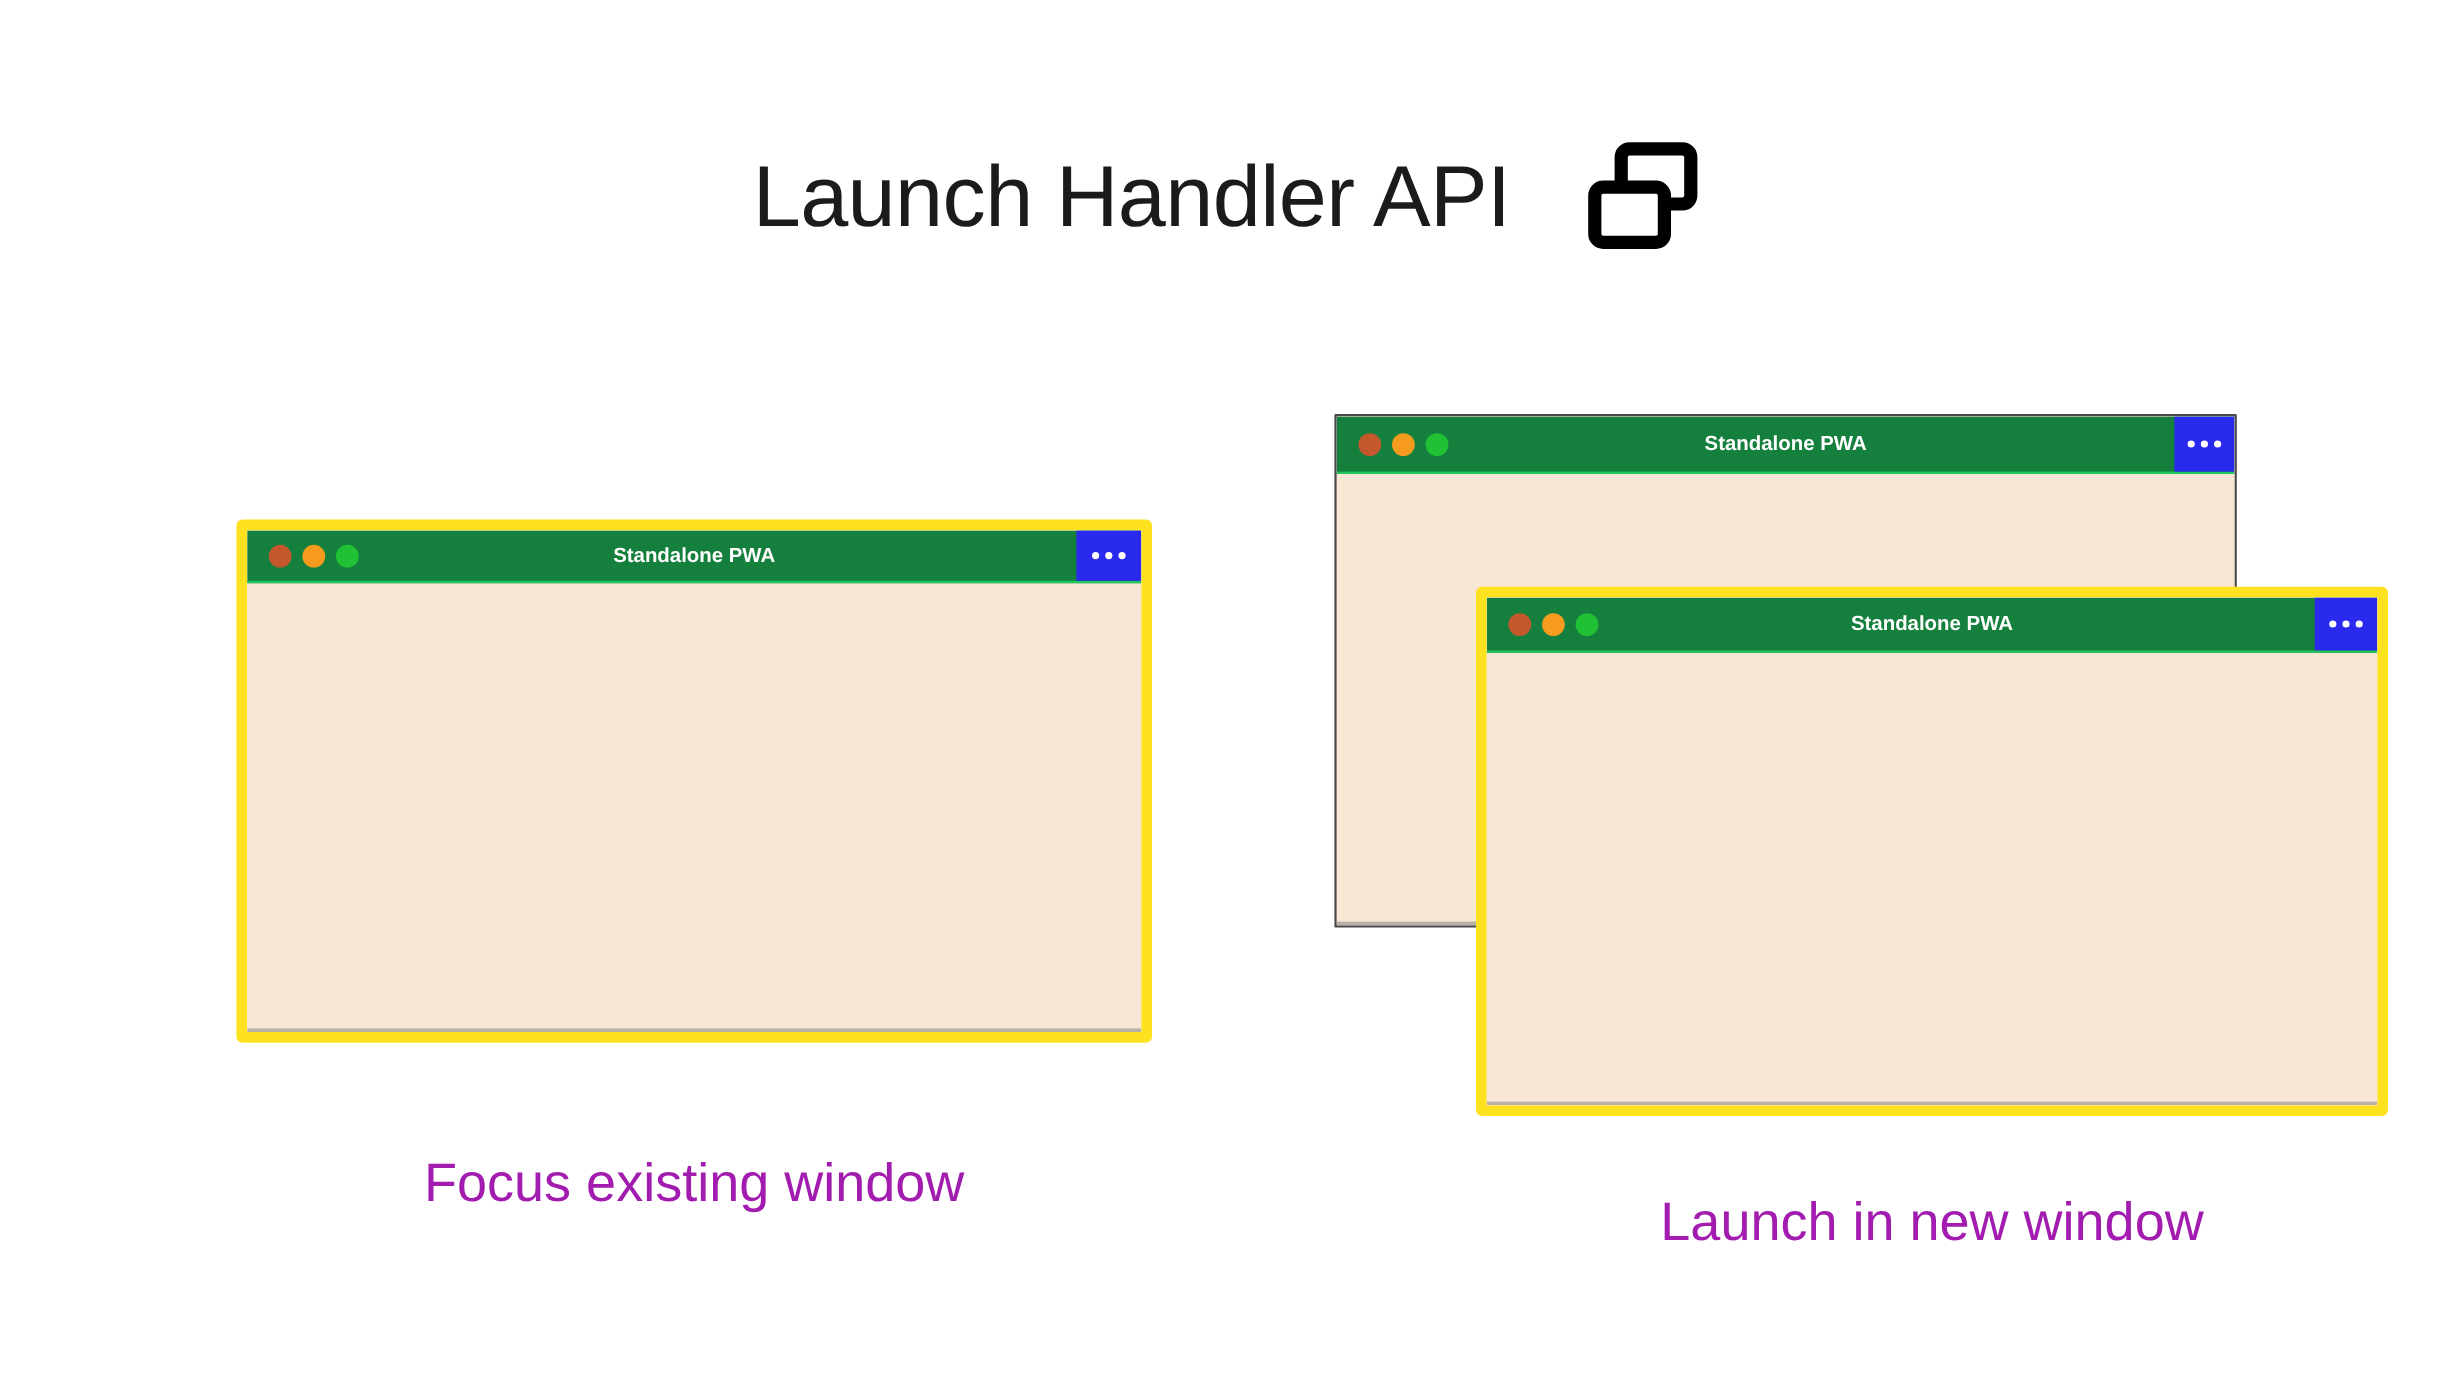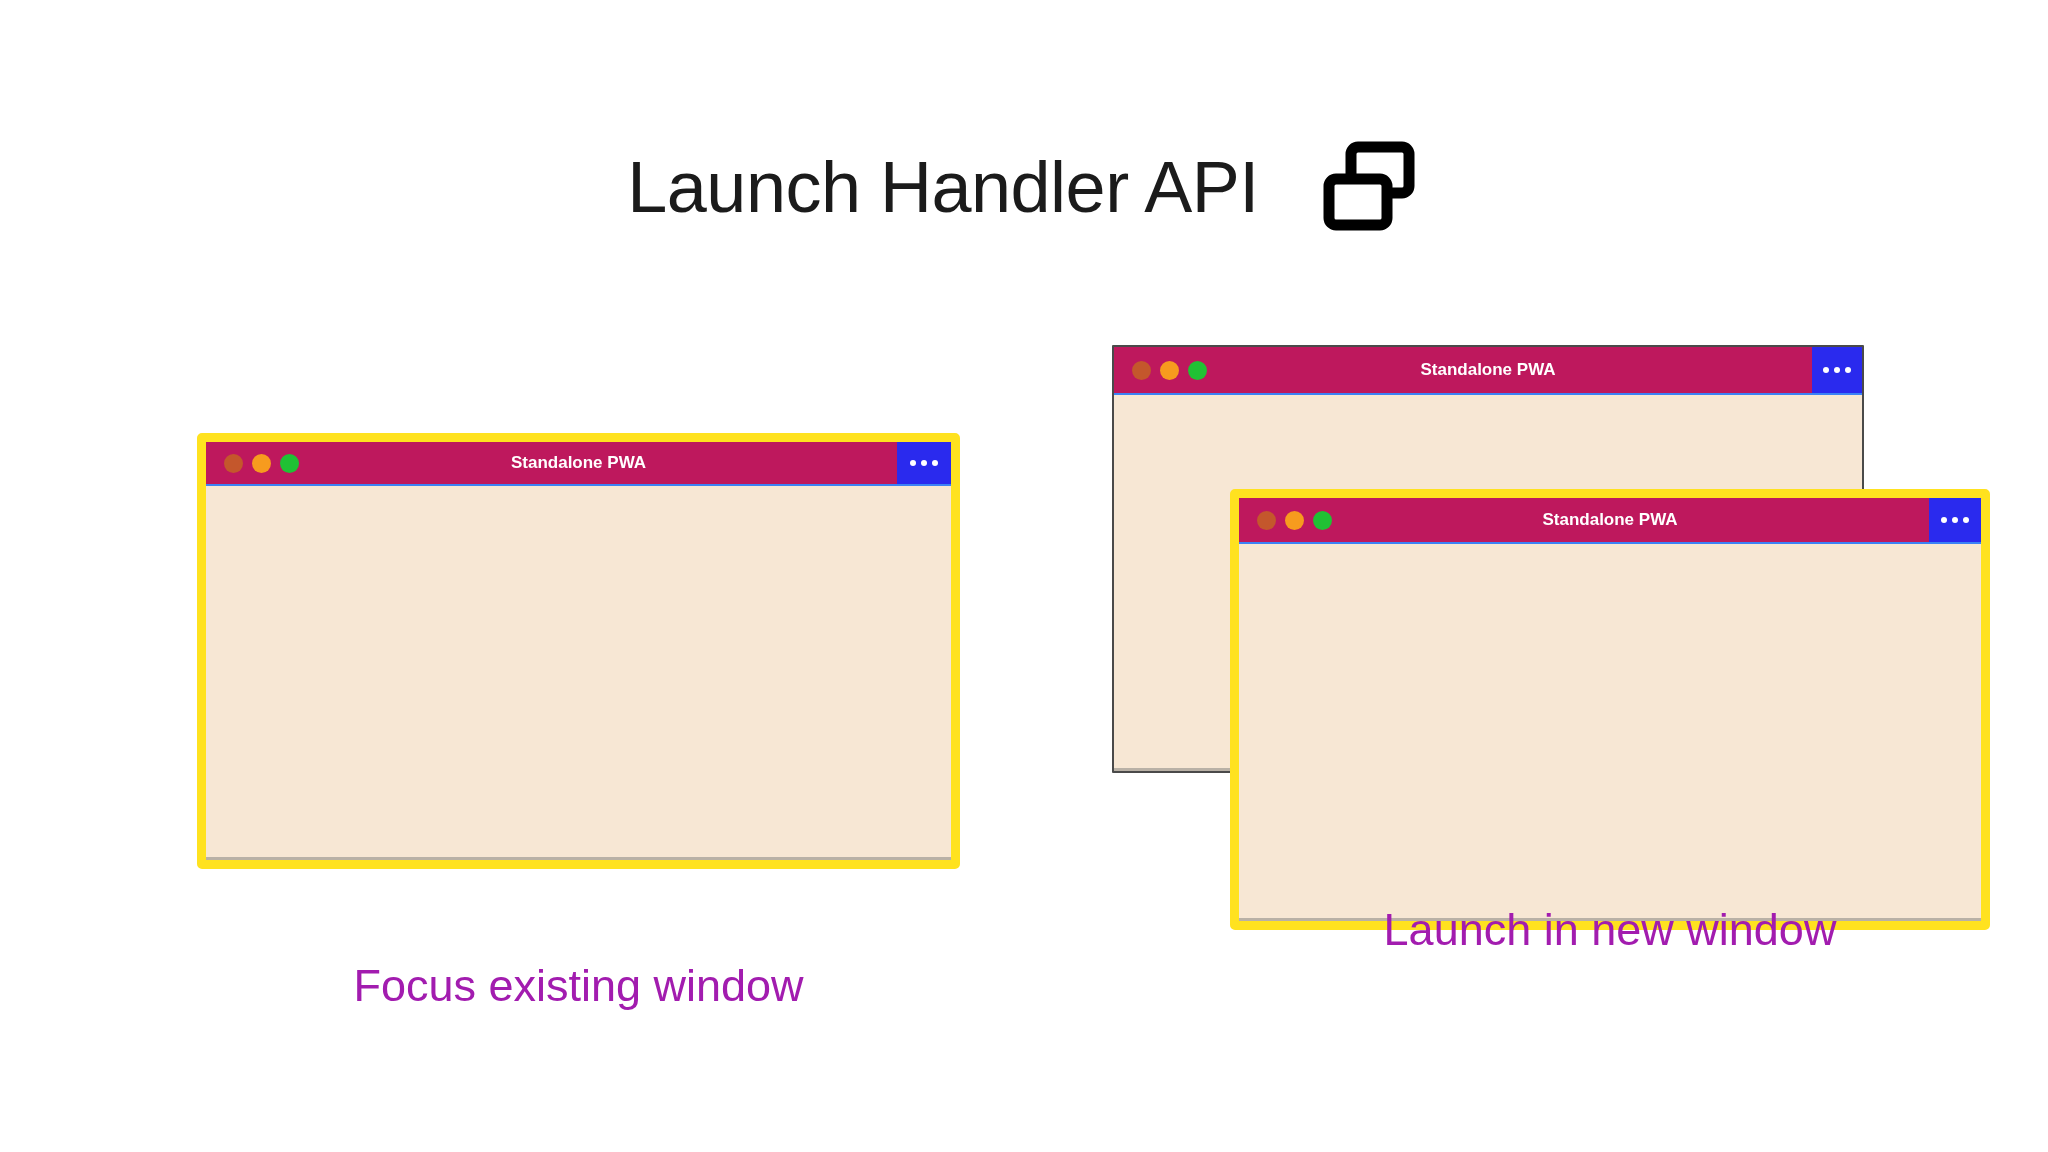--- a/index.html
+++ b/index.html
@@ -13,21 +13,21 @@
     position: relative;
     overflow: hidden;
     font-family: "Liberation Sans", sans-serif;
     -webkit-font-smoothing: antialiased;
   }
 
   
   .header {
     position: absolute;
     left: 0;
-    top: 127px;
+    top: 104px;
     width: 2048px;
     height: 120px;
     display: flex;
     align-items: center;
     justify-content: center;
     gap: 58px;
   }
   .page-title {
     font-size: 72px;
     font-weight: 300;
@@ -66,25 +66,25 @@
     flex: 1 1 auto;
     display: flex;
     flex-direction: column;
     background: #F7E7D4;
     overflow: hidden;
   }
 
   .title-bar {
     position: relative;
     flex: 0 0 auto;
-    background: #be185d;
+    background: #15803d;
     display: flex;
     align-items: center;
     box-sizing: border-box;
-    border-bottom: 2px solid #3b82f6;
+    border-bottom: 2px solid #22c55e;
   }
   .traffic-lights {
     display: flex;
     align-items: center;
     flex: 0 0 auto;
     gap: 9px;
   }
   .dot {
     border-radius: 50%;
     display: block;
@@ -176,21 +176,21 @@
     white-space: nowrap;
   }
   #caption-focus-existing {
     left: 197px;
     width: 763px;
     top: 963px;
   }
   #caption-launch-new {
     left: 1230px;
     width: 760px;
-    top: 907px;
+    top: 995px;
     text-align: center;
   }
 </style>
 </head>
 <body>
 
 <div class="header">
   <div class="page-title">Launch Handler API</div>
 
   <svg class="window-switch-icon" viewBox="0 0 104 104" aria-hidden="true">

